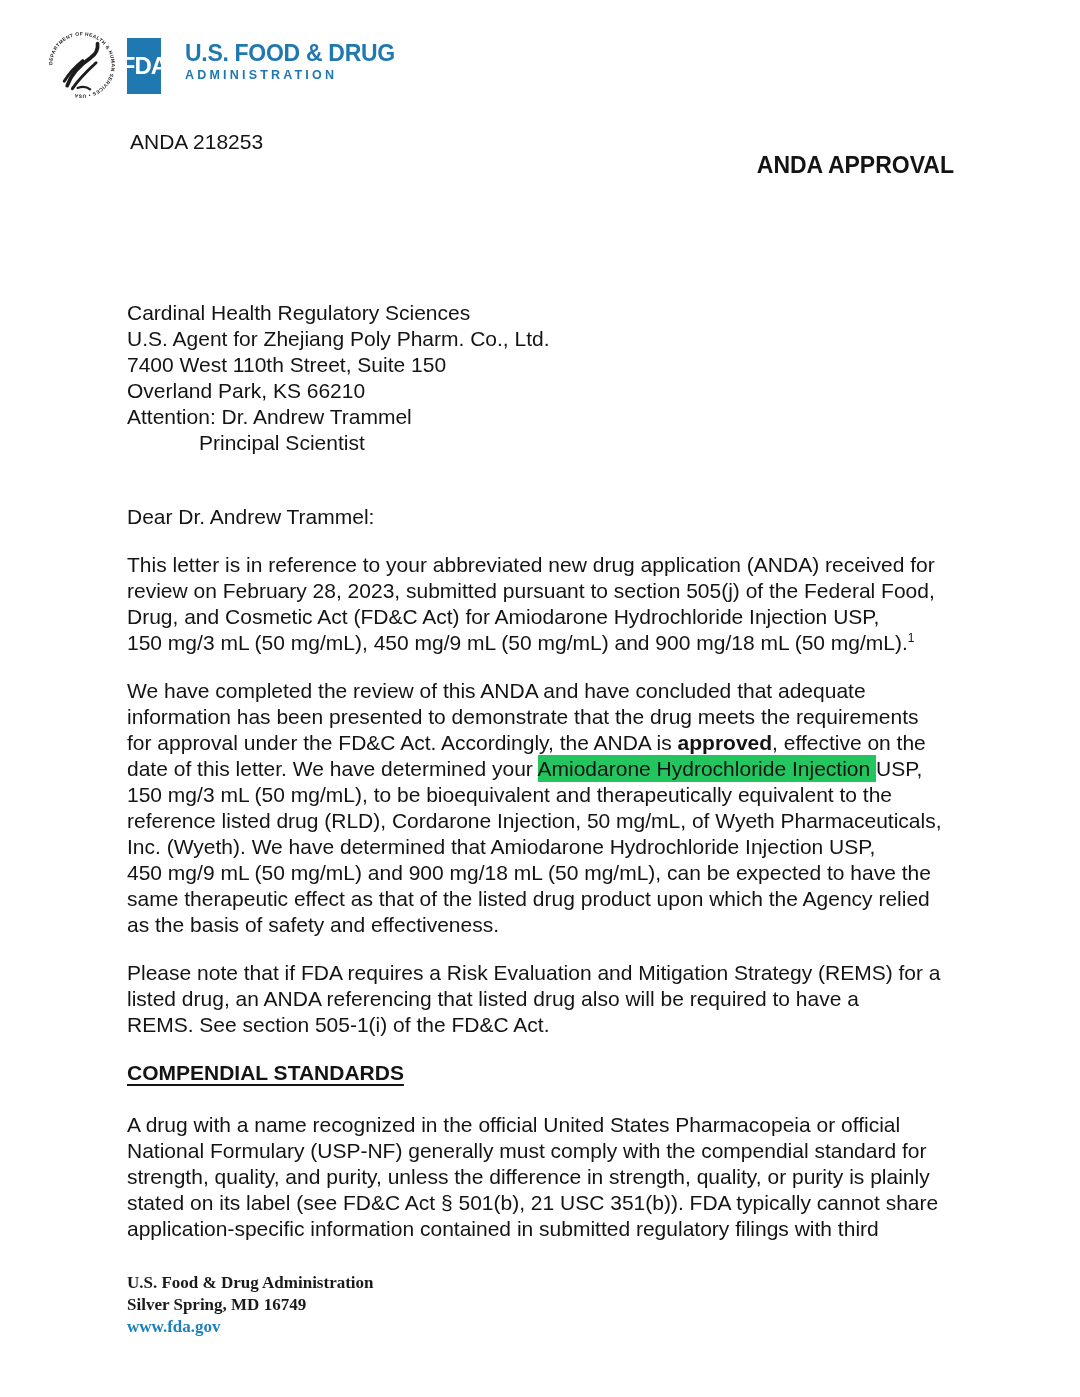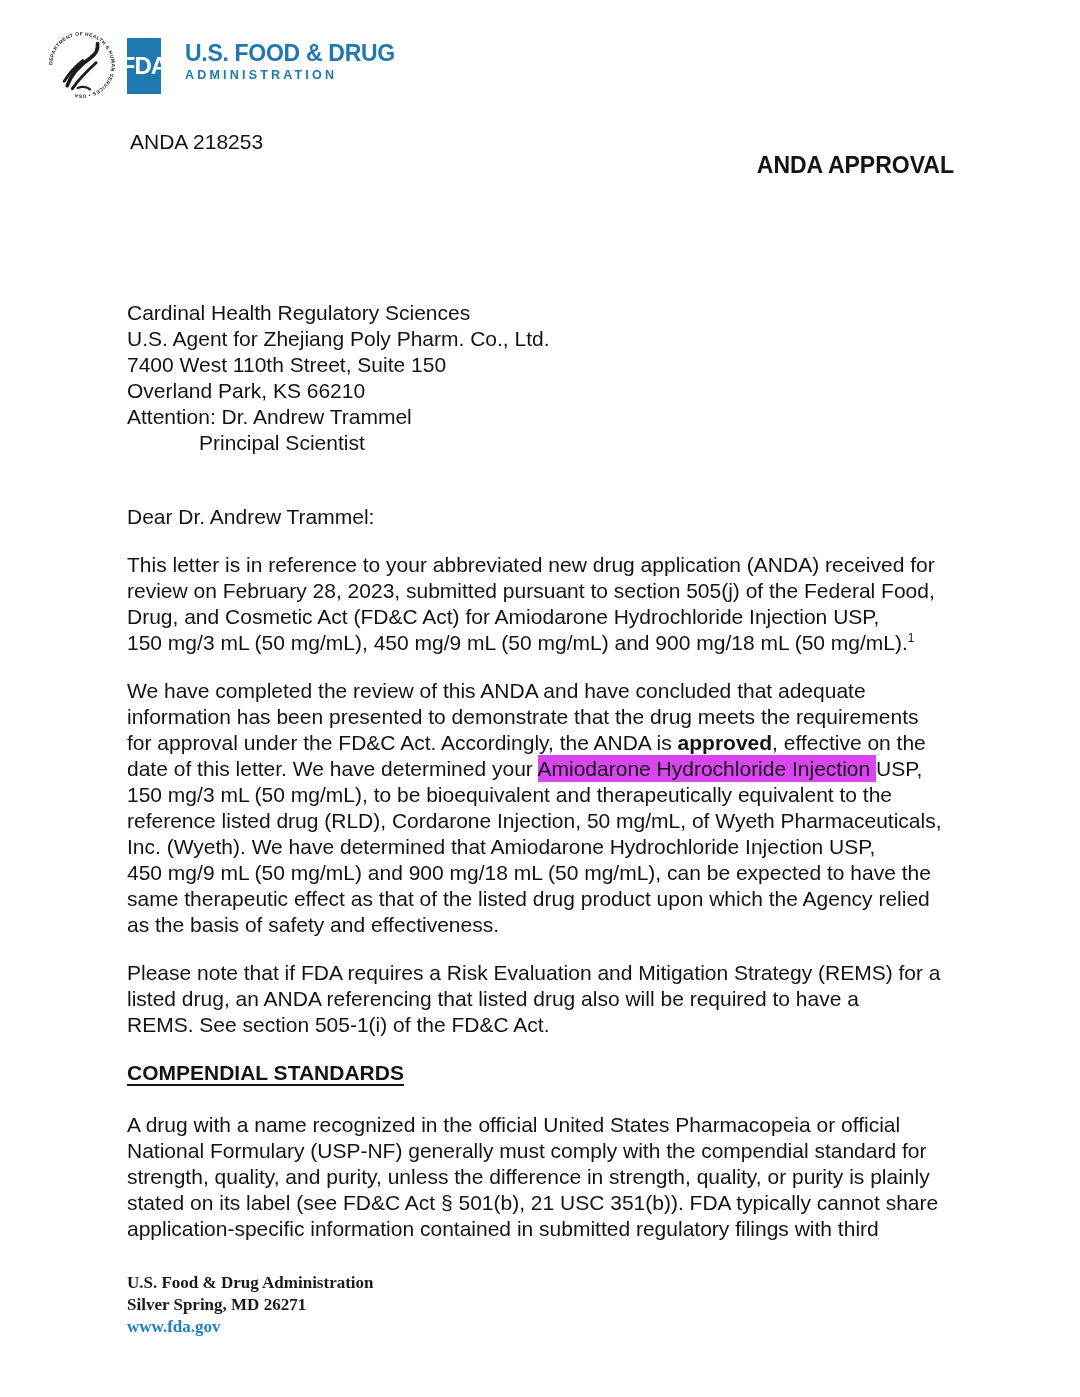--- a/index.html
+++ b/index.html
@@ -18,21 +18,21 @@
   .wordmark{position:absolute;left:140px;top:12px;color:#1f78b0;}
   .wm1{font-size:23px;font-weight:bold;letter-spacing:-0.3px;white-space:nowrap;}
   .wm2{font-size:12.5px;font-weight:bold;letter-spacing:3.2px;margin-top:1px;white-space:nowrap;}
   
   .anda-number{position:absolute;left:130px;top:130px;font-size:21px;}
   .approval-title{position:absolute;right:126px;top:152px;font-size:23px;font-weight:bold;}
   
   .letter{position:absolute;left:127px;top:300px;width:828px;font-size:21px;line-height:26px;}
   .block{margin:0 0 22px 0;white-space:pre-line;}
   .addr-title{margin-left:72px;}
-  .hl{background:#d946ef;color:inherit;padding:2px 0;}
+  .hl{background:#22c55e;color:inherit;padding:2px 0;}
   .bold{font-weight:bold;}
   sup.fn{font-size:12px;vertical-align:super;line-height:0;}
   .section-heading{
     margin:0 0 26px 0;font-size:21px;font-weight:bold;
     text-decoration:underline;text-decoration-thickness:2px;text-underline-offset:4px;
   }
   
   .footer{
     position:absolute;left:127px;top:1272px;
     font-family:"Liberation Serif",serif;font-size:17px;line-height:22px;font-weight:bold;color:#1a1a1a;
@@ -107,17 +107,17 @@
 
     <p class="block">A drug with a name recognized in the official United States Pharmacopeia or official
 National Formulary (USP-NF) generally must comply with the compendial standard for
 strength, quality, and purity, unless the difference in strength, quality, or purity is plainly
 stated on its label (see FD&amp;C Act § 501(b), 21 USC 351(b)). FDA typically cannot share
 application-specific information contained in submitted regulatory filings with third</p>
   </main>
 
   <footer class="footer">
     <div>U.S. Food &amp; Drug Administration</div>
-    <div>Silver Spring, MD 26271</div>
+    <div>Silver Spring, MD 16749</div>
     <div class="link">www.fda.gov</div>
   </footer>
 
 </div>
 
 </body></html>

